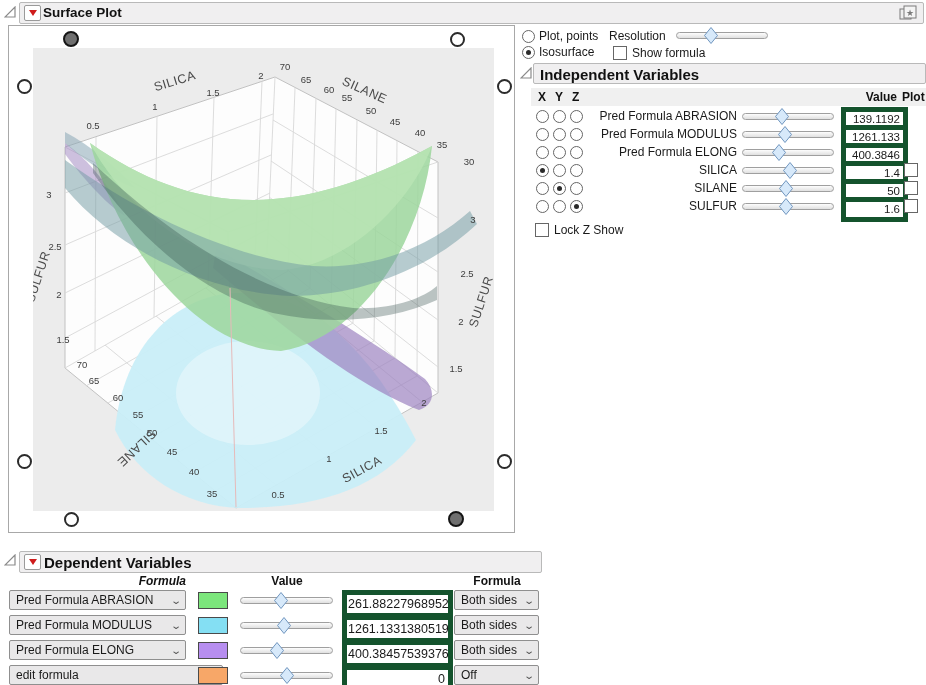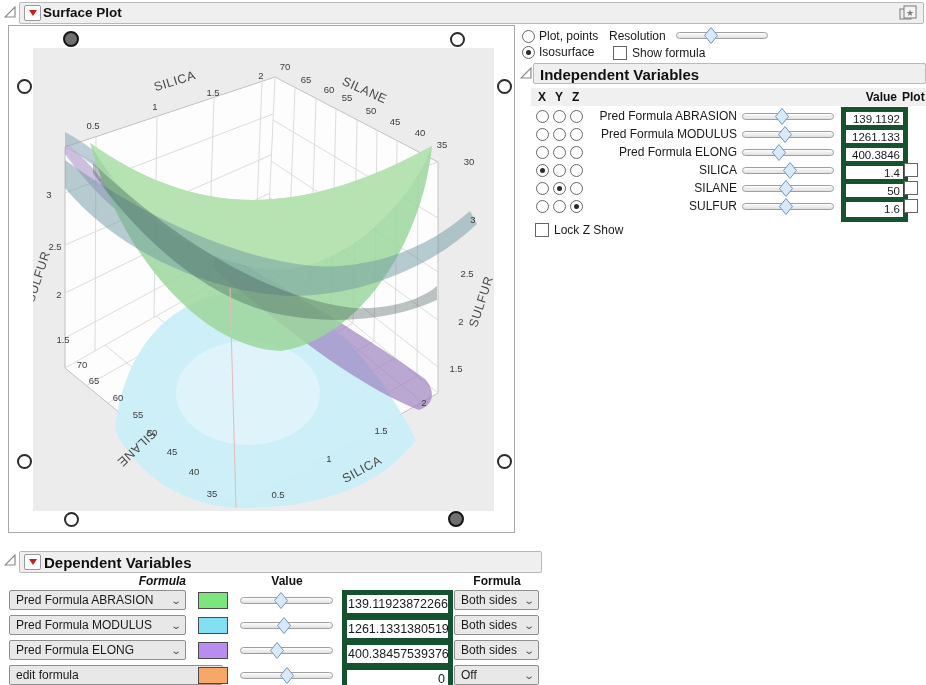--- a/index.html
+++ b/index.html
@@ -309,21 +309,21 @@
     <span>Pred Formula ABRASION</span>
       <span class="chev">⌄</span>
   </div>
   <span class="swatch" style="background: rgb(124, 230, 124);"></span>
   <div class="slider" style="left:240px;top:2px;width:93px;">
     <div class="track"></div>
       <svg class="thumb" style="left:34px;" width="14" height="17">
         <polygon points="7,0.5 13.5,8.5 7,16.5 0.5,8.5" fill="#d7e9fa" stroke="#7096bf"></polygon>
       </svg>
   </div>
-  <span class="valbox" style="left:342px;top:0;width:97px;height:17px;line-height:16px;font-size:12.5px;">139.11923872266</span>
+  <span class="valbox" style="left:342px;top:0;width:97px;height:17px;line-height:16px;font-size:12.5px;">261.88227968952</span>
   <div class="dd" style="left:454px;width:85px;">
     <span>Both sides</span>
       <span class="chev">⌄</span>
   </div>
 </div>
 <div class="dep-row" style="top:615px;">
   <div class="dd" style="left:9px;width:177px;">
     <span>Pred Formula MODULUS</span>
       <span class="chev">⌄</span>
   </div>

